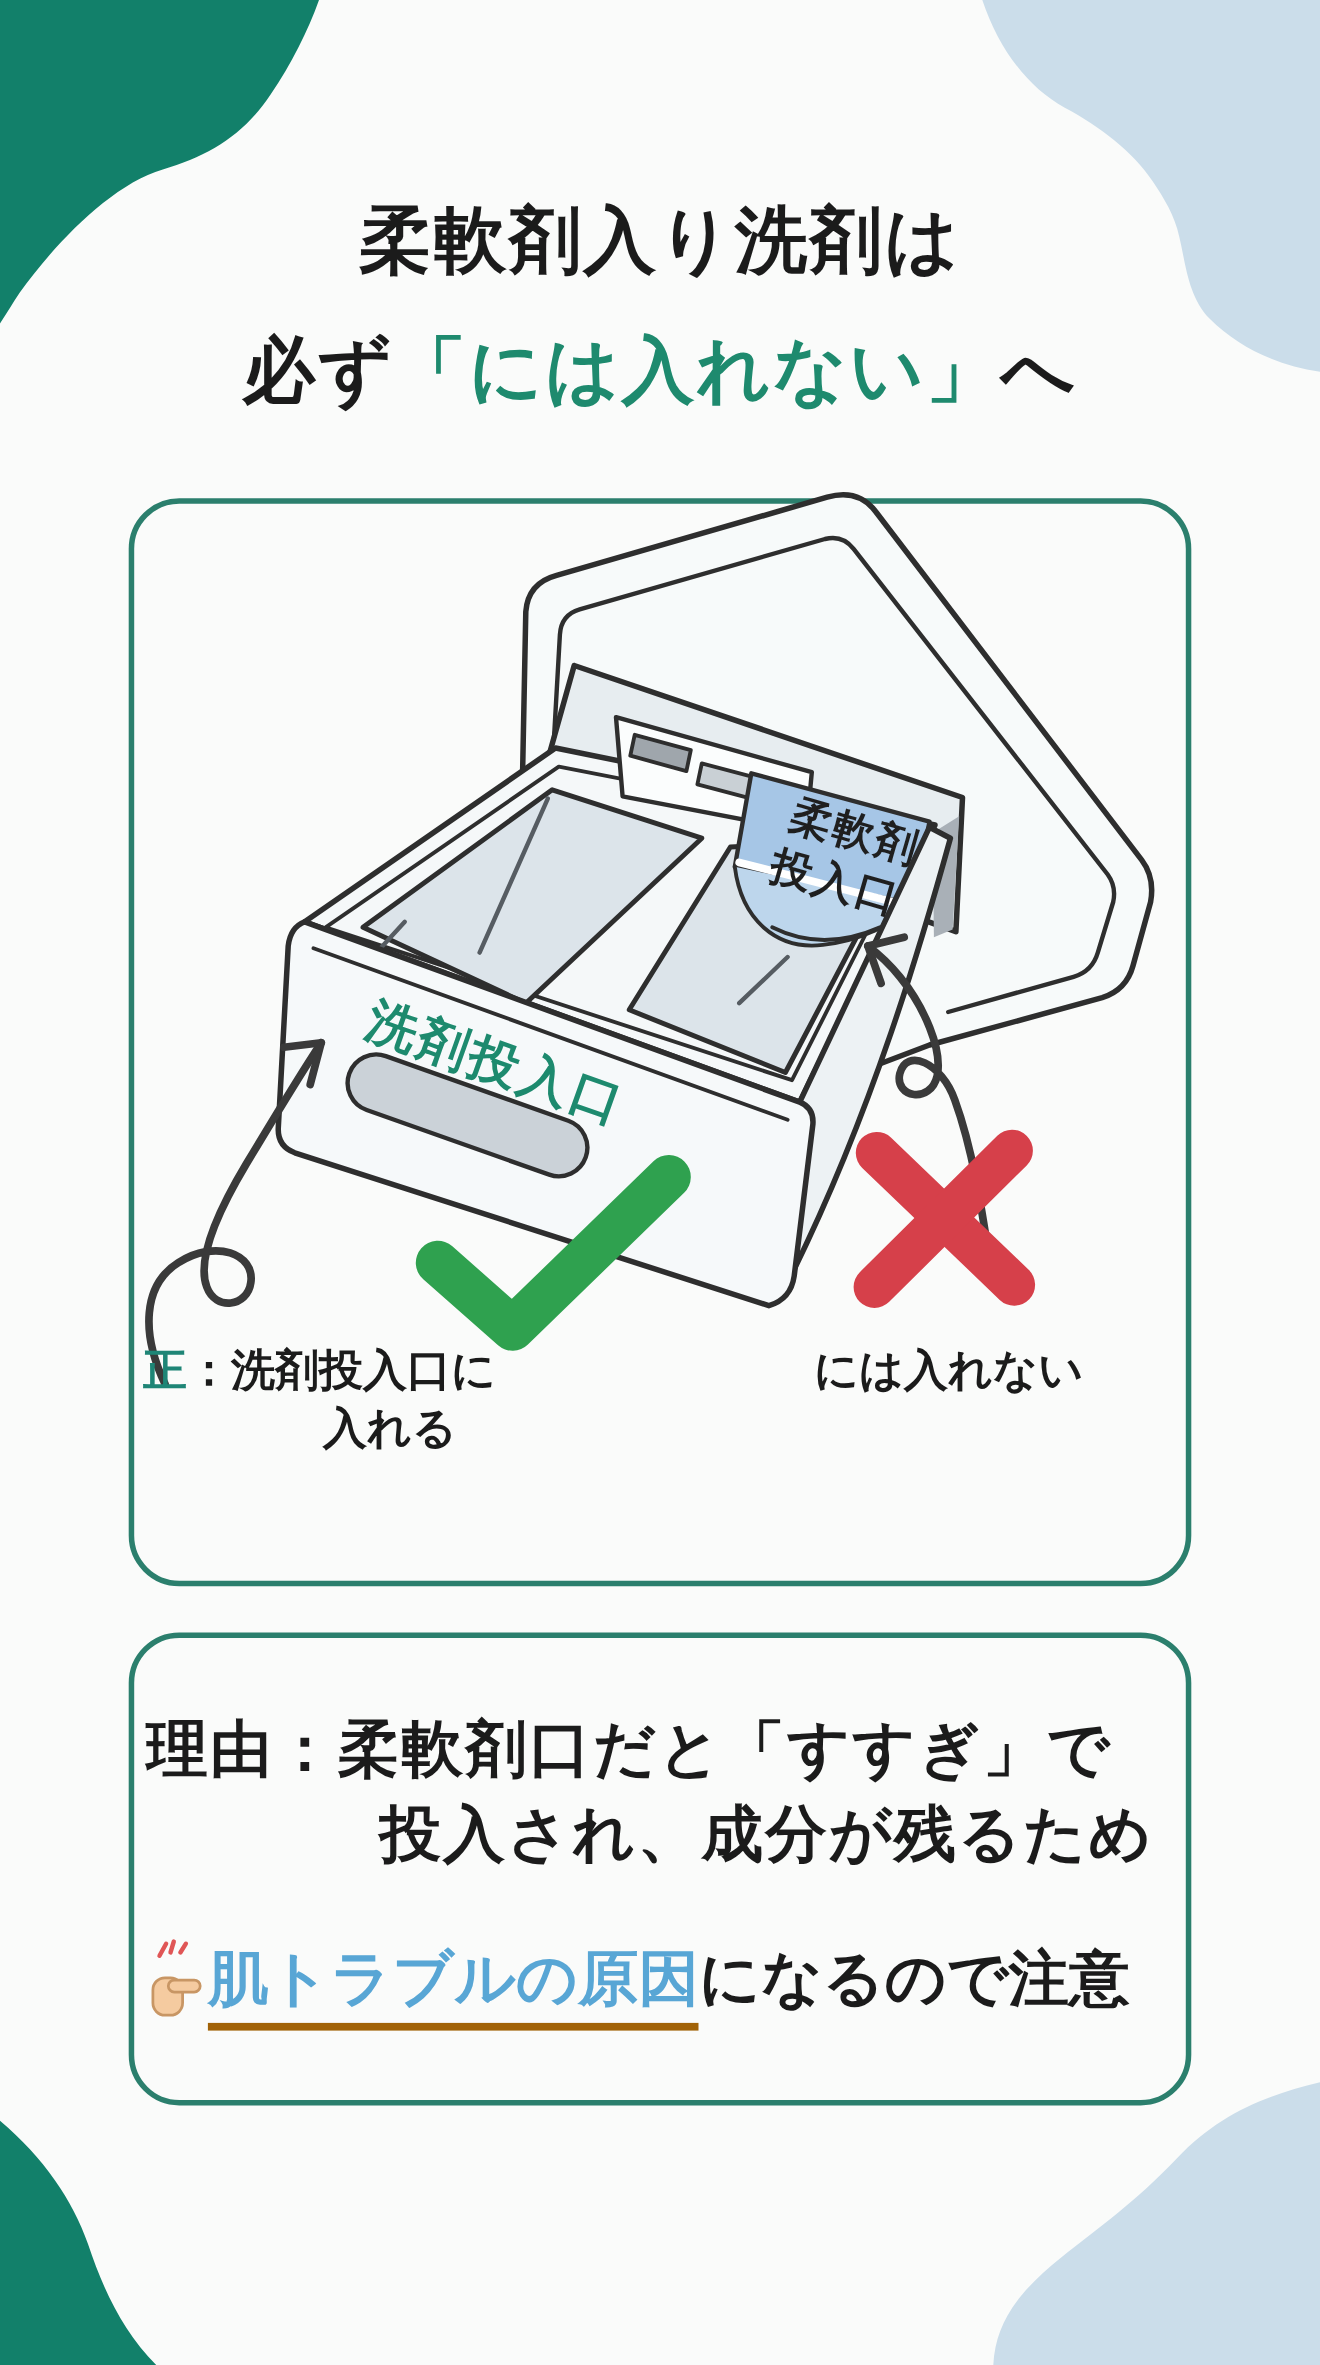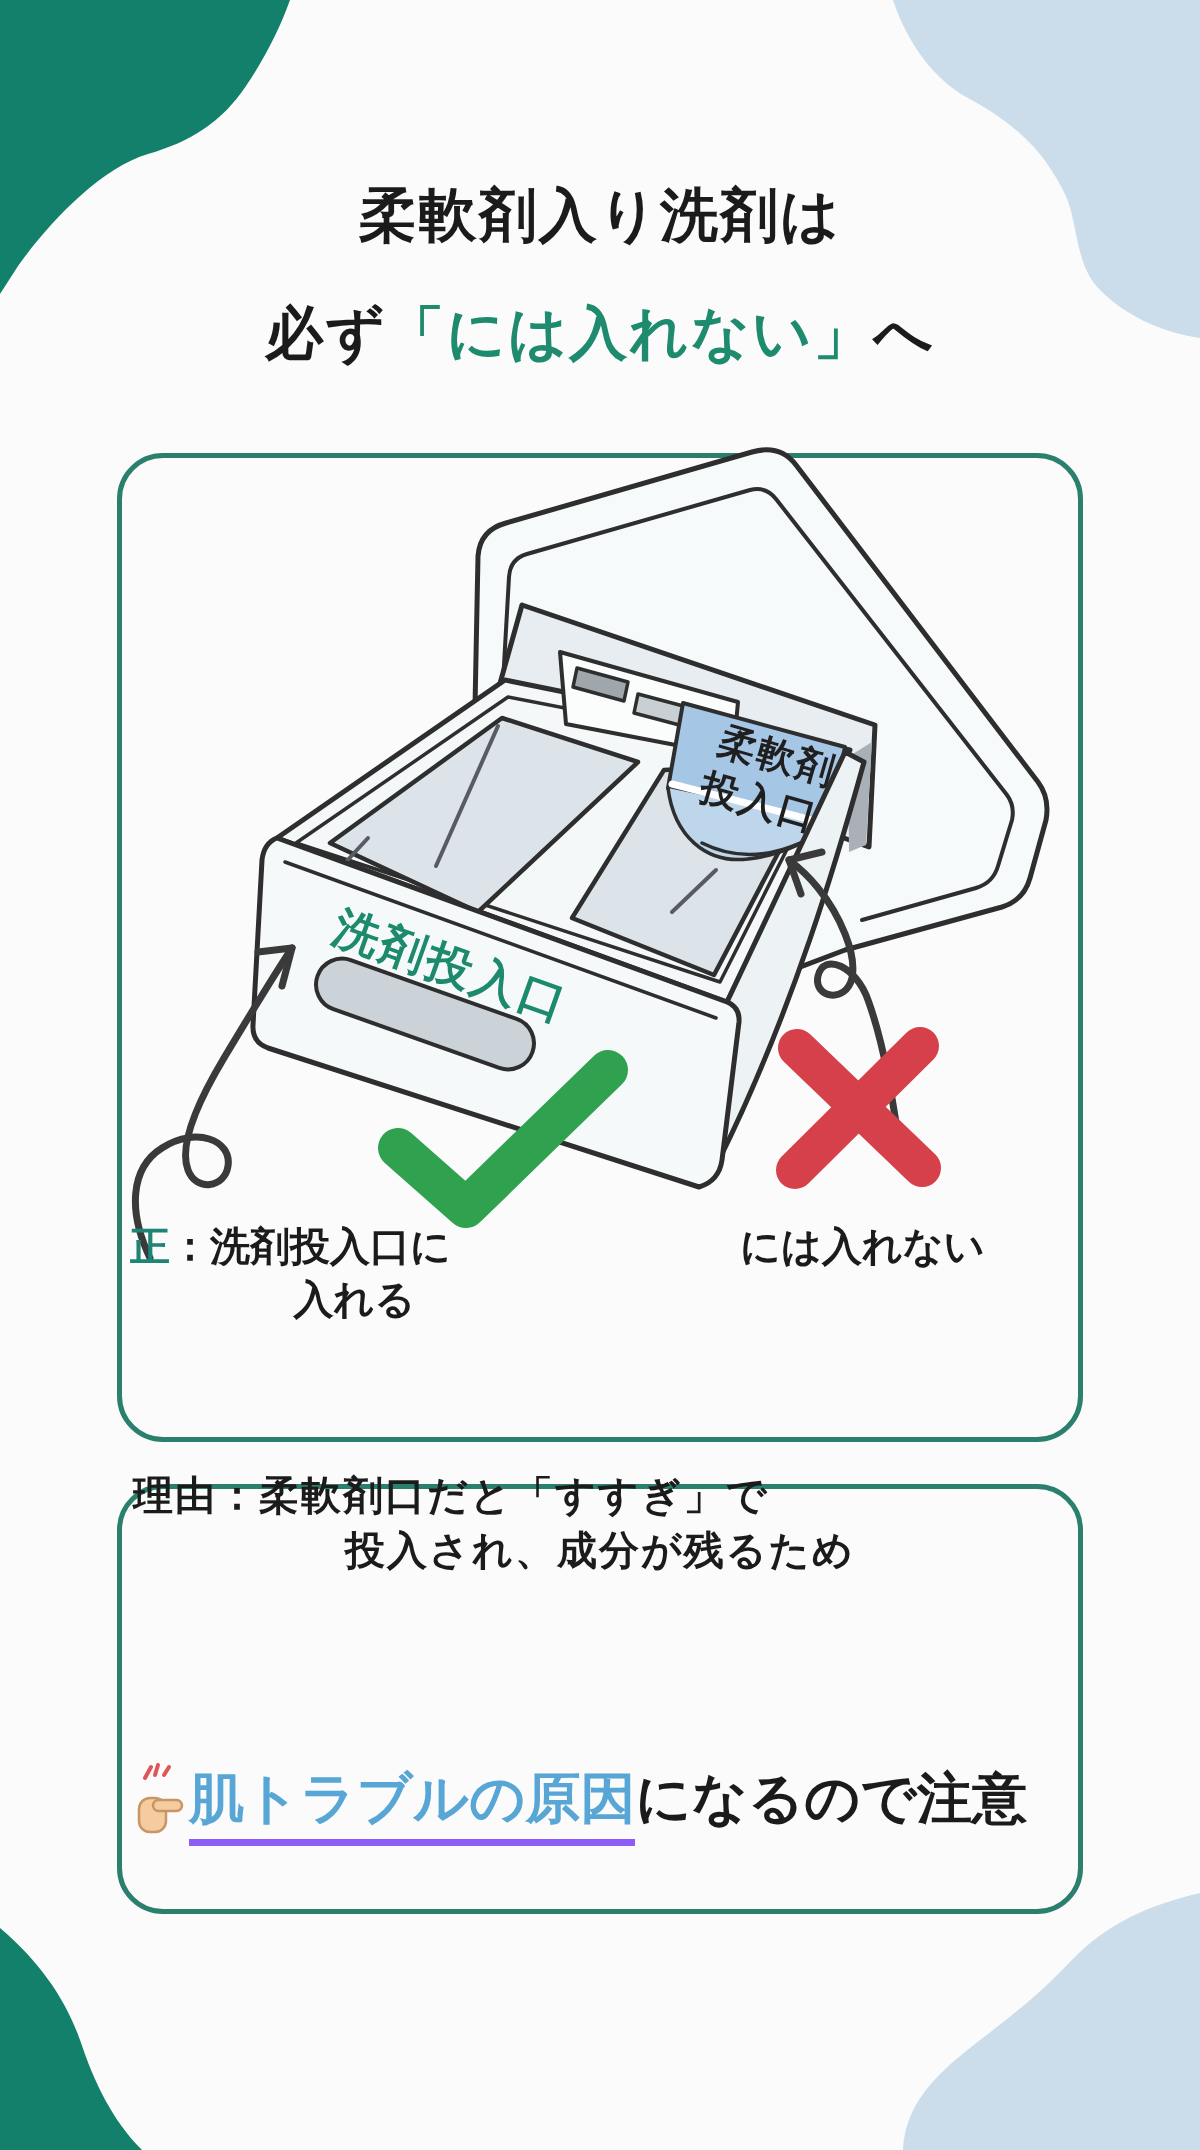--- a/index.html
+++ b/index.html
@@ -7,45 +7,45 @@
   body {
     position:relative; overflow:hidden;
     background:#FAFBFA;
     font-family:"DejaVu Sans", sans-serif;
     color:#1B1B1B;
   }
   .abs { position:absolute; }
   
   #blob-layer { left:0; top:0; width:1200px; height:2150px; z-index:0; }
   
-  .title-line { left:0; right:0; text-align:center; font-weight:800; font-size:58px; line-height:1; letter-spacing:2px; z-index:3; white-space:nowrap; }
+  .title-line { left:0; right:0; text-align:center; font-weight:800; font-size:66px; line-height:1; letter-spacing:2px; z-index:3; white-space:nowrap; }
   #title-line1 { top:186px; }
   #title-line2 { top:304px; }
   .hl-green { color:#1E8A6E; }
   
   .card { border:5px solid #2B7F6D; border-radius:46px; background:transparent; z-index:1; }
   #card-main   { left:117px; top:453px;  width:966px; height:989px; }
   #card-reason { left:117px; top:1484px; width:966px; height:430px; }
   
   #diagram-svg { left:0; top:0; width:1200px; height:2150px; z-index:2; pointer-events:none; }
   
   .verdict { font-size:40px; font-weight:800; line-height:1.33; z-index:3; white-space:nowrap; }
   #correct-label { left:130px; top:1220px; }
   #wrong-label   { left:637px; top:1220px; }
   .verdict .l2 { display:block; }
   #correct-label .l2 { padding-left:128px;text-align:center; }
   #wrong-label .l2 { padding-left:103px; }
   .prefix-ok { color:#1E8576; }
   .prefix-ng { color:#CD4949; }
   
-  #reason-block { left:133px; top:1468px; width:910px; font-size:40px; font-weight:800; line-height:1.38; letter-spacing:2px; z-index:3; white-space:nowrap; }
+  #reason-block { left:133px; top:1552px; width:910px; font-size:56px; font-weight:800; line-height:1.38; letter-spacing:2px; z-index:3; white-space:nowrap; }
   #reason-line2 { padding-left:212px; }
   #note-line { left:135px; top:1762px; display:flex; align-items:flex-start; z-index:3; font-size:55px; font-weight:800; white-space:nowrap; }
   #note-line .hand { width:50px; height:78px; margin-right:4px; flex:0 0 auto; }
-  .note-blue { color:#58A6D5; border-bottom:7px solid #8b5cf6; padding-bottom:3px; }
+  .note-blue { color:#58A6D5; border-bottom:7px solid #a16207; padding-bottom:3px; }
 </style>
 </head>
 <body>
 
 <svg id="blob-layer" class="abs" viewBox="0 0 1200 2150">
   <path fill="#12806A" d="M0,0 L290,0 C280,28 265,58 246,86 C222,122 190,142 148,154 C100,168 48,224 18,266 C12,275 6,285 0,294 Z"></path>
   <path fill="#CBDDEA" d="M893,0 L1200,0 L1200,338 C1160,332 1125,315 1100,290 C1080,270 1078,240 1072,215 C1068,196 1058,180 1048,165 C1030,138 1000,115 968,98 C935,80 908,45 893,0 Z"></path>
   <path fill="#12806A" d="M0,1928 C40,1962 66,2000 80,2040 C94,2082 112,2120 142,2150 L0,2150 Z"></path>
   <path fill="#CBDDEA" d="M1200,1893 C1150,1905 1108,1922 1070,1962 C1032,2002 1000,2024 965,2052 C925,2084 905,2112 903,2150 L1200,2150 Z"></path>
 </svg>

